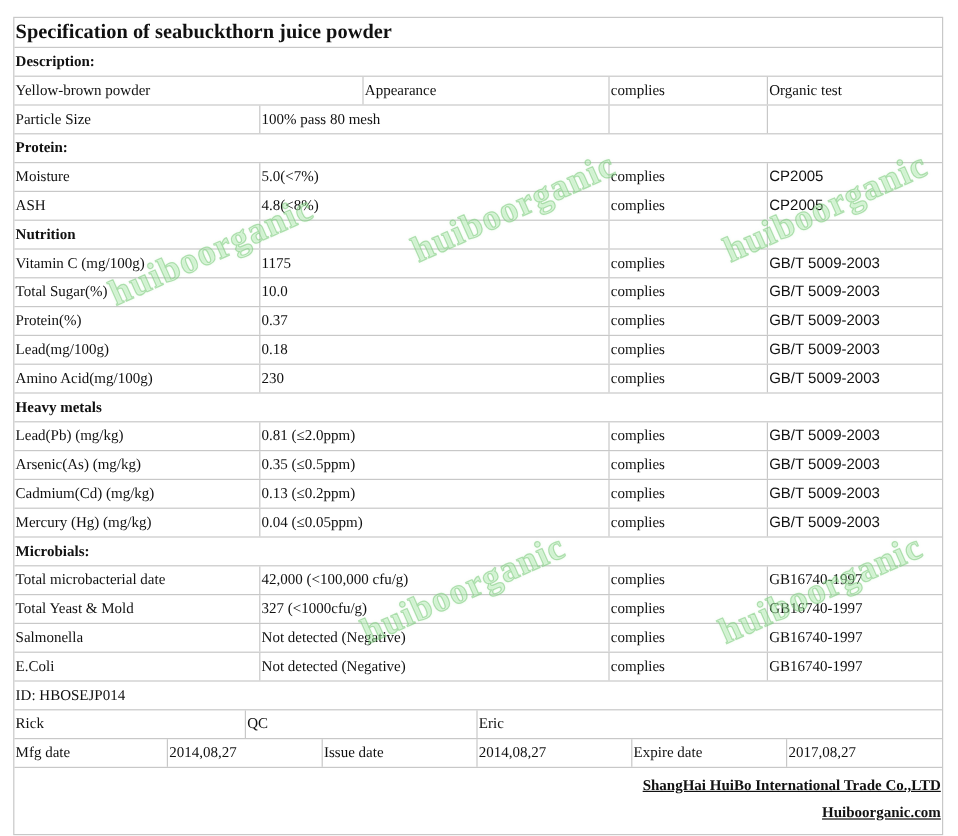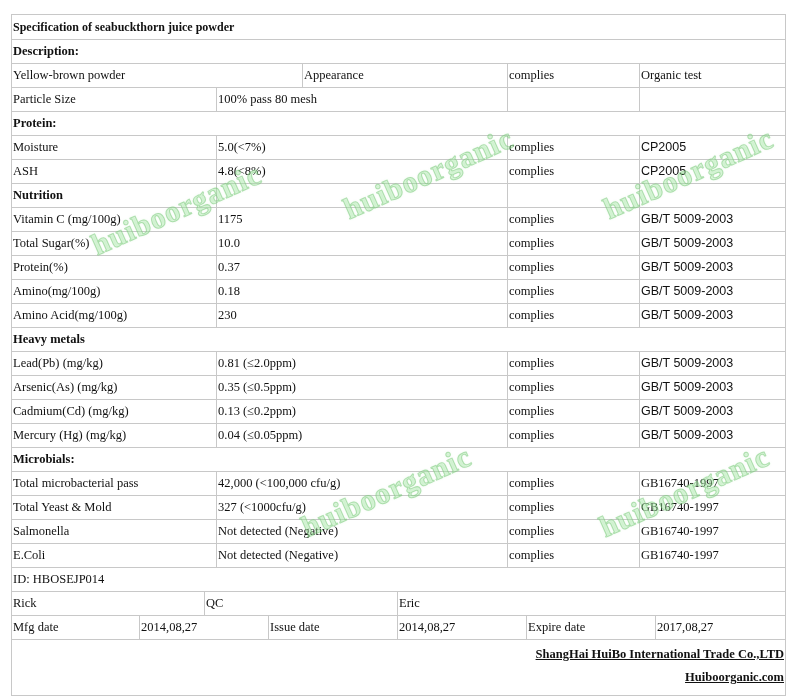--- a/index.html
+++ b/index.html
@@ -45,21 +45,21 @@
     .c2 { width: 291px; }
     .c3 { width: 132px; }
     .c4 { flex: 1; }
     .sans {
       font-family: "Liberation Sans", "DejaVu Sans", sans-serif;
       font-size: 12.5px;
     }
     .title-row { height: 25px; }
     .title {
       font-weight: bold;
-      font-size: 12px;
+      font-size: 17px;
       line-height: 24px;
     }
     .section {
       font-weight: bold;
       font-size: 12.5px;
     }
     .full { flex: 1; border-right: none; }
     .nut-head .c1 { font-weight: bold; }
 
     .qa .q1 { width: 193px; }
@@ -159,21 +159,21 @@
     <div class="cell c3">complies</div>
     <div class="cell c4 sans">GB/T 5009-2003</div>
   </div>
   <div class="row">
     <div class="cell c1">Protein(%)</div>
     <div class="cell c2">0.37</div>
     <div class="cell c3">complies</div>
     <div class="cell c4 sans">GB/T 5009-2003</div>
   </div>
   <div class="row">
-    <div class="cell c1">Amino(mg/100g)</div>
+    <div class="cell c1">Lead(mg/100g)</div>
     <div class="cell c2">0.18</div>
     <div class="cell c3">complies</div>
     <div class="cell c4 sans">GB/T 5009-2003</div>
   </div>
   <div class="row">
     <div class="cell c1">Amino Acid(mg/100g)</div>
     <div class="cell c2">230</div>
     <div class="cell c3">complies</div>
     <div class="cell c4 sans">GB/T 5009-2003</div>
   </div>
@@ -203,21 +203,21 @@
     <div class="cell c1">Mercury (Hg) (mg/kg)</div>
     <div class="cell c2">0.04 (≤0.05ppm)</div>
     <div class="cell c3">complies</div>
     <div class="cell c4 sans">GB/T 5009-2003</div>
   </div>
 
   <div class="row">
     <div class="cell full section">Microbials:</div>
   </div>
   <div class="row">
-    <div class="cell c1">Total microbacterial pass</div>
+    <div class="cell c1">Total microbacterial date</div>
     <div class="cell c2">42,000 (&lt;100,000 cfu/g)</div>
     <div class="cell c3">complies</div>
     <div class="cell c4">GB16740-1997</div>
   </div>
   <div class="row">
     <div class="cell c1">Total Yeast &amp; Mold</div>
     <div class="cell c2">327 (&lt;1000cfu/g)</div>
     <div class="cell c3">complies</div>
     <div class="cell c4">GB16740-1997</div>
   </div>

